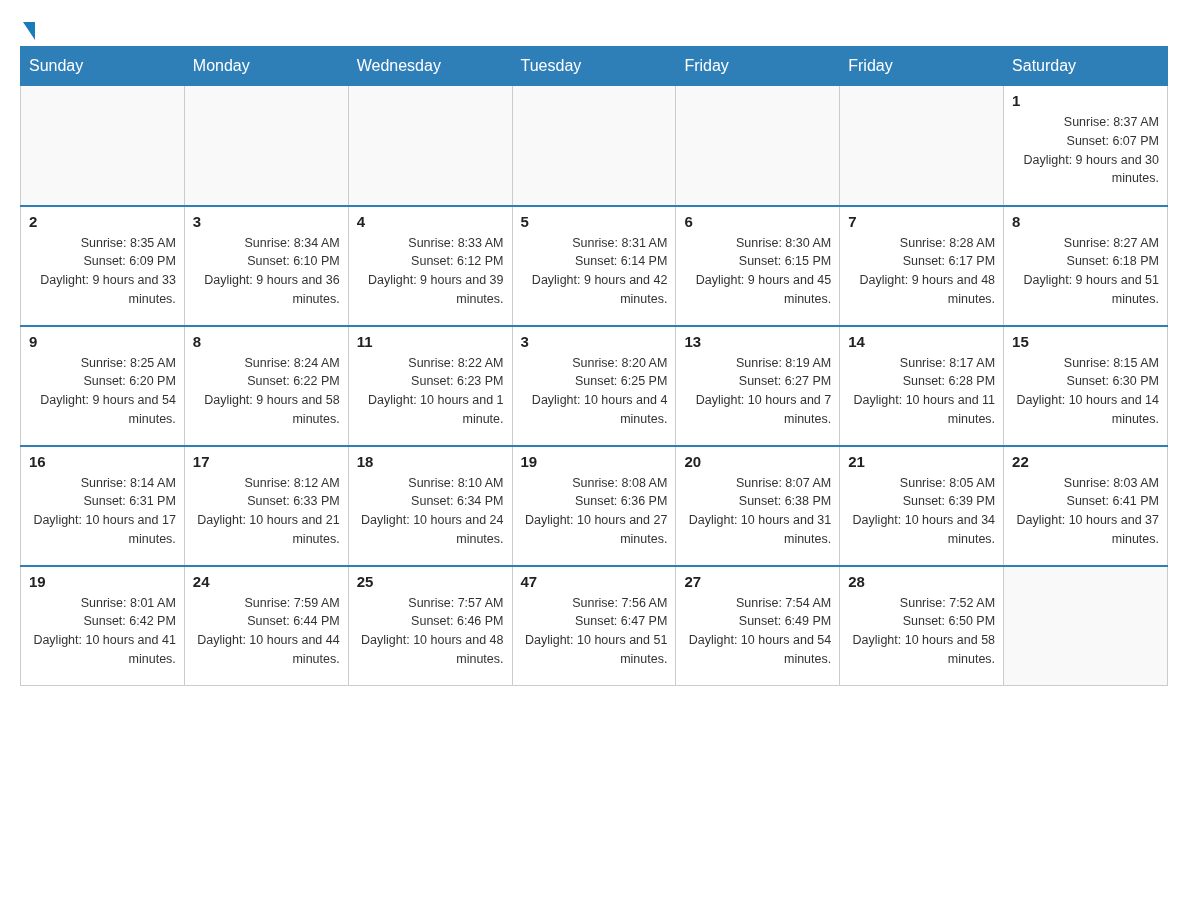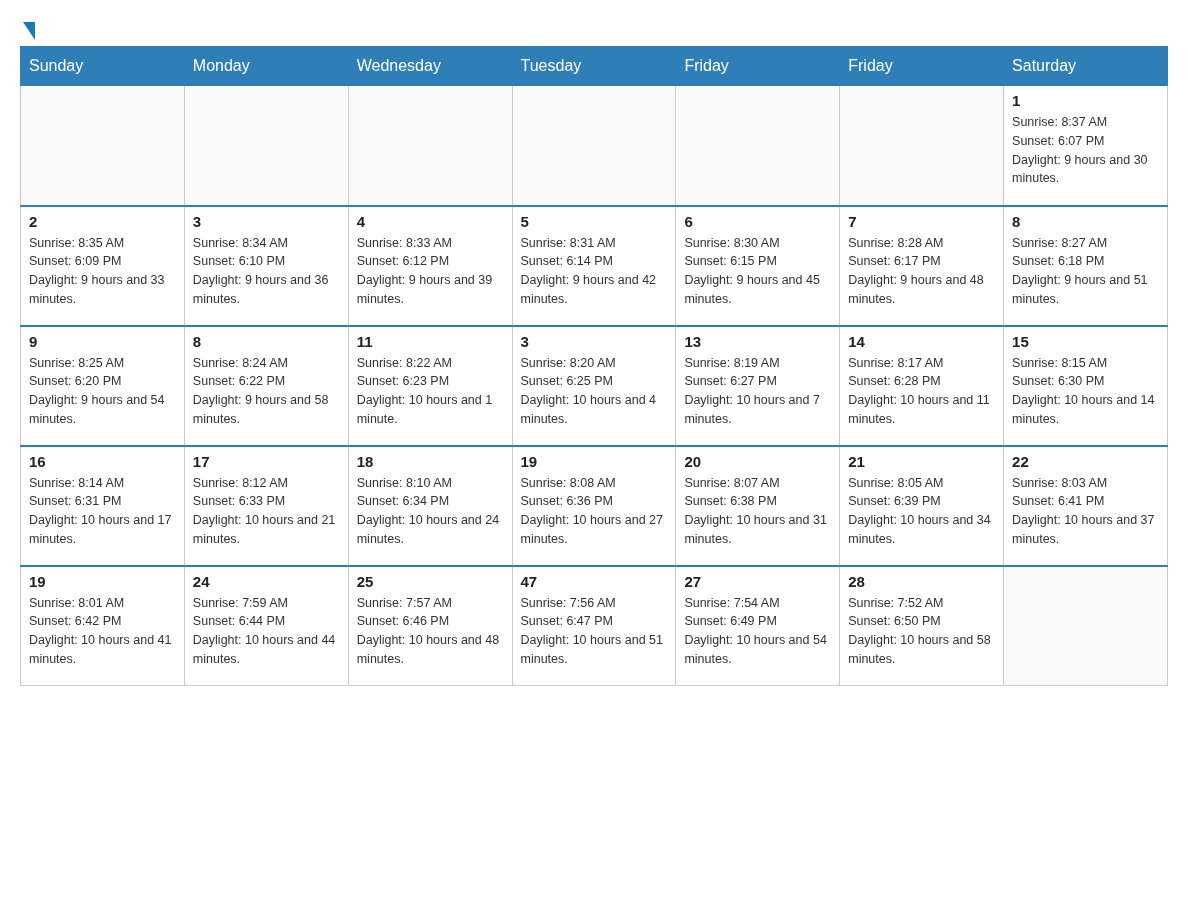--- a/index.html
+++ b/index.html
@@ -91,20 +91,21 @@
       font-size: 15px;
       font-weight: bold;
       color: #222;
       display: block;
       margin-bottom: 4px;
     }
     .day-info {
       font-size: 12.5px;
       color: #333;
       line-height: 1.5;
+      text-align: right;
     }
     .row-separator td {
       border-top: 2px solid #2e7eb8;
     }
   </style>
 </head>
 <body>
 
 <div class="header">
   <div class="logo">

